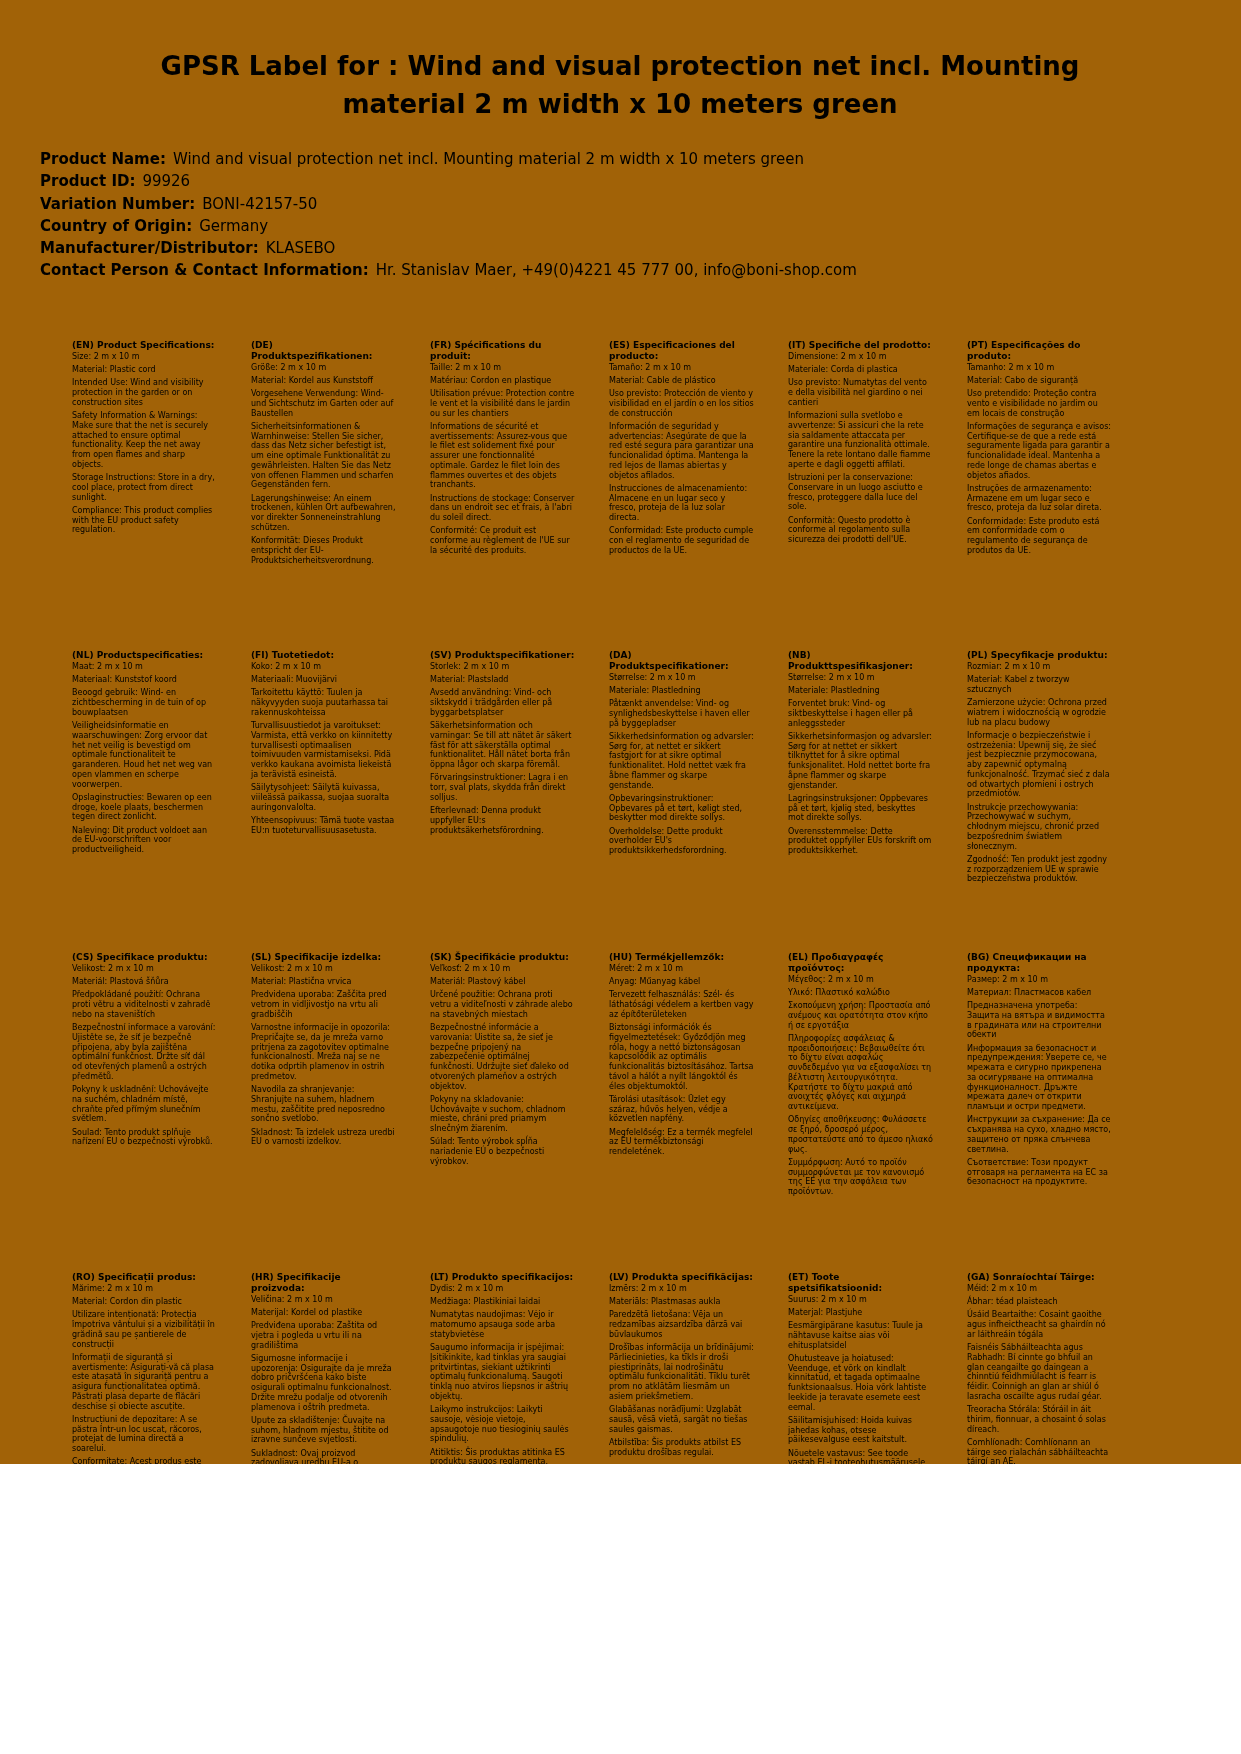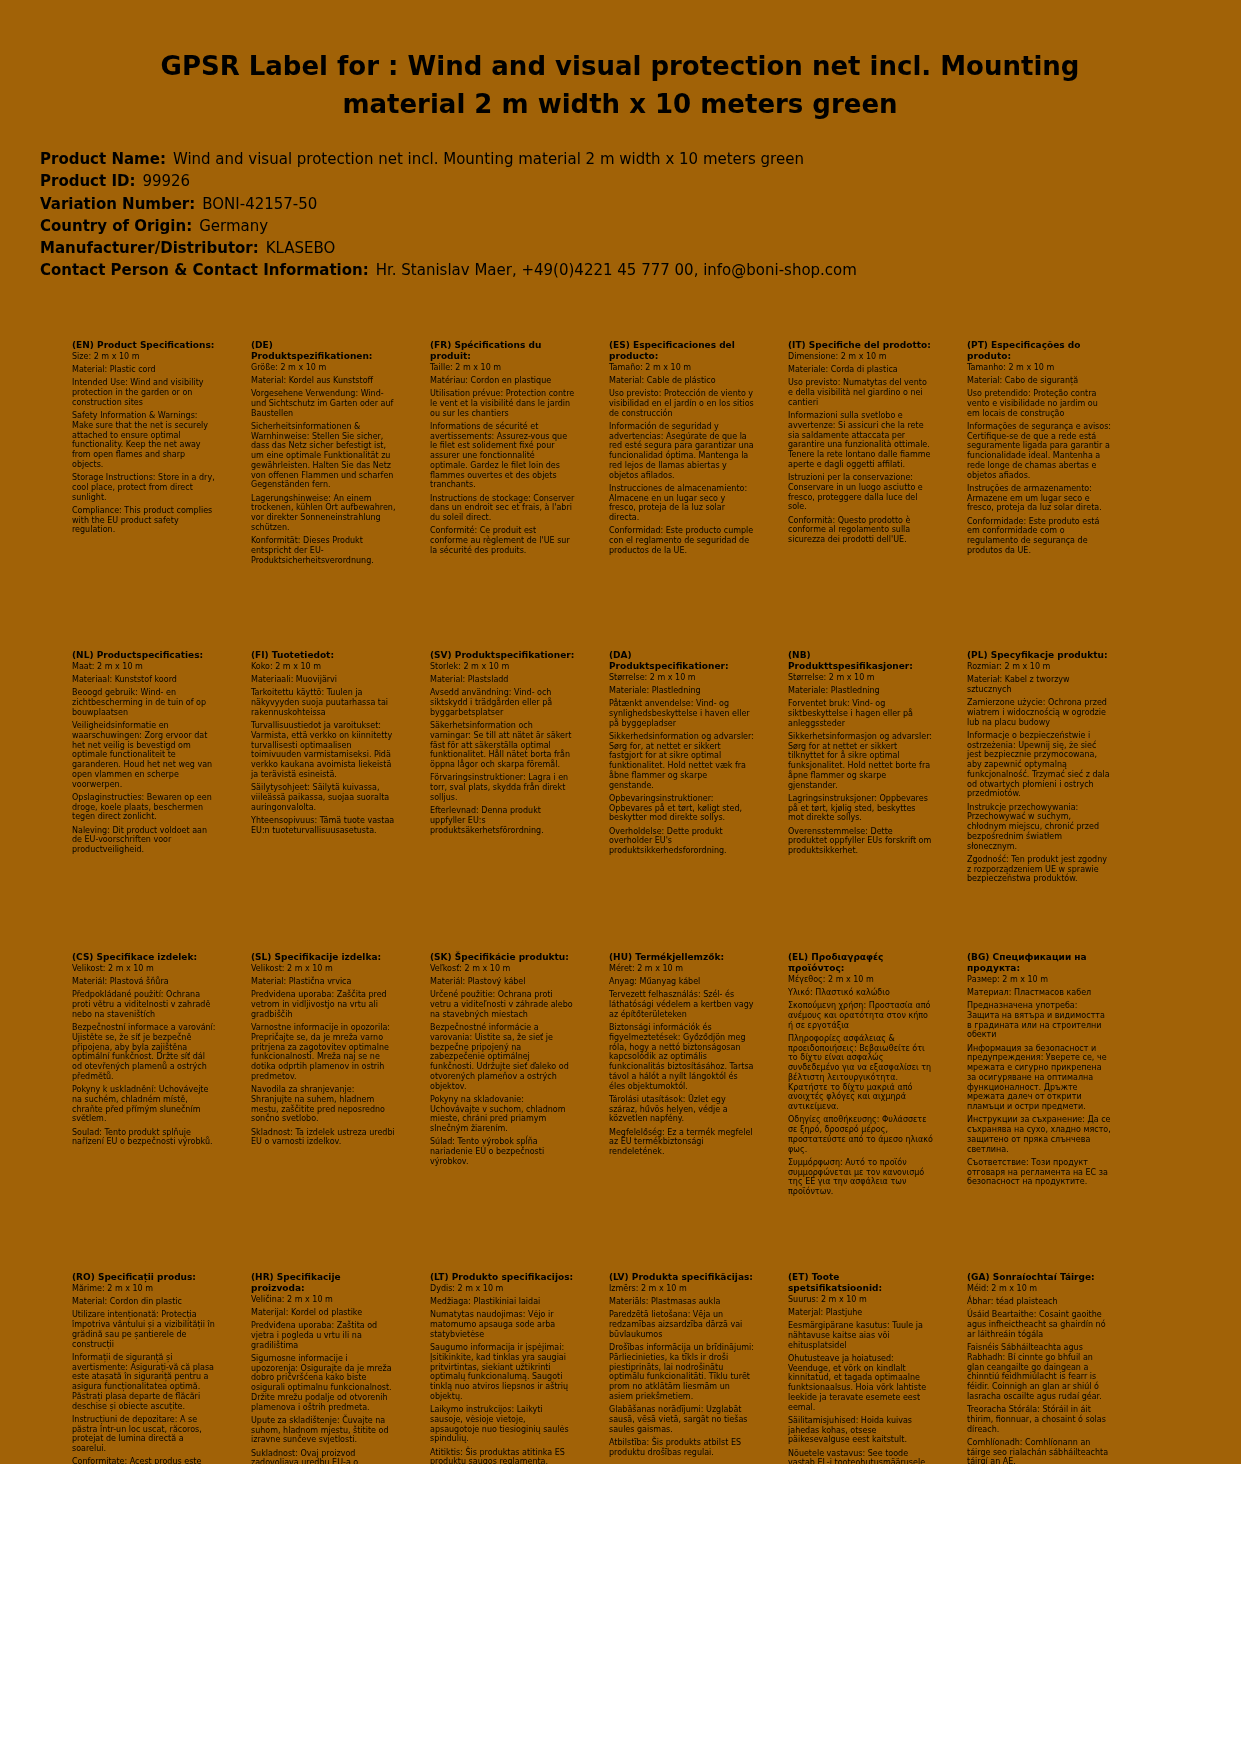--- a/index.html
+++ b/index.html
@@ -176,21 +176,21 @@
         <p class="spec-par">Rozmiar: 2 m x 10 m</p>
         <p class="spec-par">Materiał: Kabel z tworzyw sztucznych</p>
         <p class="spec-par">Zamierzone użycie: Ochrona przed wiatrem i widocznością w ogrodzie lub na placu budowy</p>
         <p class="spec-par">Informacje o bezpieczeństwie i ostrzeżenia: Upewnij się, że sieć jest bezpiecznie przymocowana, aby zapewnić optymalną funkcjonalność. Trzymać sieć z dala od otwartych płomieni i ostrych przedmiotów.</p>
         <p class="spec-par">Instrukcje przechowywania: Przechowywać w suchym, chłodnym miejscu, chronić przed bezpośrednim światłem słonecznym.</p>
         <p class="spec-par">Zgodność: Ten produkt jest zgodny z rozporządzeniem UE w sprawie bezpieczeństwa produktów.</p>
       </div>
     </div>
   <div class="spec-row row-3">
       <div class="spec-block">
-        <div class="spec-title">(CS) Specifikace izdelek:</div>
+        <div class="spec-title">(CS) Specifikace produktu:</div>
         <p class="spec-par">Velikost: 2 m x 10 m</p>
         <p class="spec-par">Materiál: Plastová šňůra</p>
         <p class="spec-par">Předpokládané použití: Ochrana proti větru a viditelnosti v zahradě nebo na staveništích</p>
         <p class="spec-par">Bezpečnostní informace a varování: Ujistěte se, že síť je bezpečně připojena, aby byla zajištěna optimální funkčnost. Držte síť dál od otevřených plamenů a ostrých předmětů.</p>
         <p class="spec-par">Pokyny k uskladnění: Uchovávejte na suchém, chladném místě, chraňte před přímým slunečním světlem.</p>
         <p class="spec-par">Soulad: Tento produkt splňuje nařízení EU o bezpečnosti výrobků.</p>
       </div>
       <div class="spec-block">
         <div class="spec-title">(SL) Specifikacije izdelka:</div>
         <p class="spec-par">Velikost: 2 m x 10 m</p>

